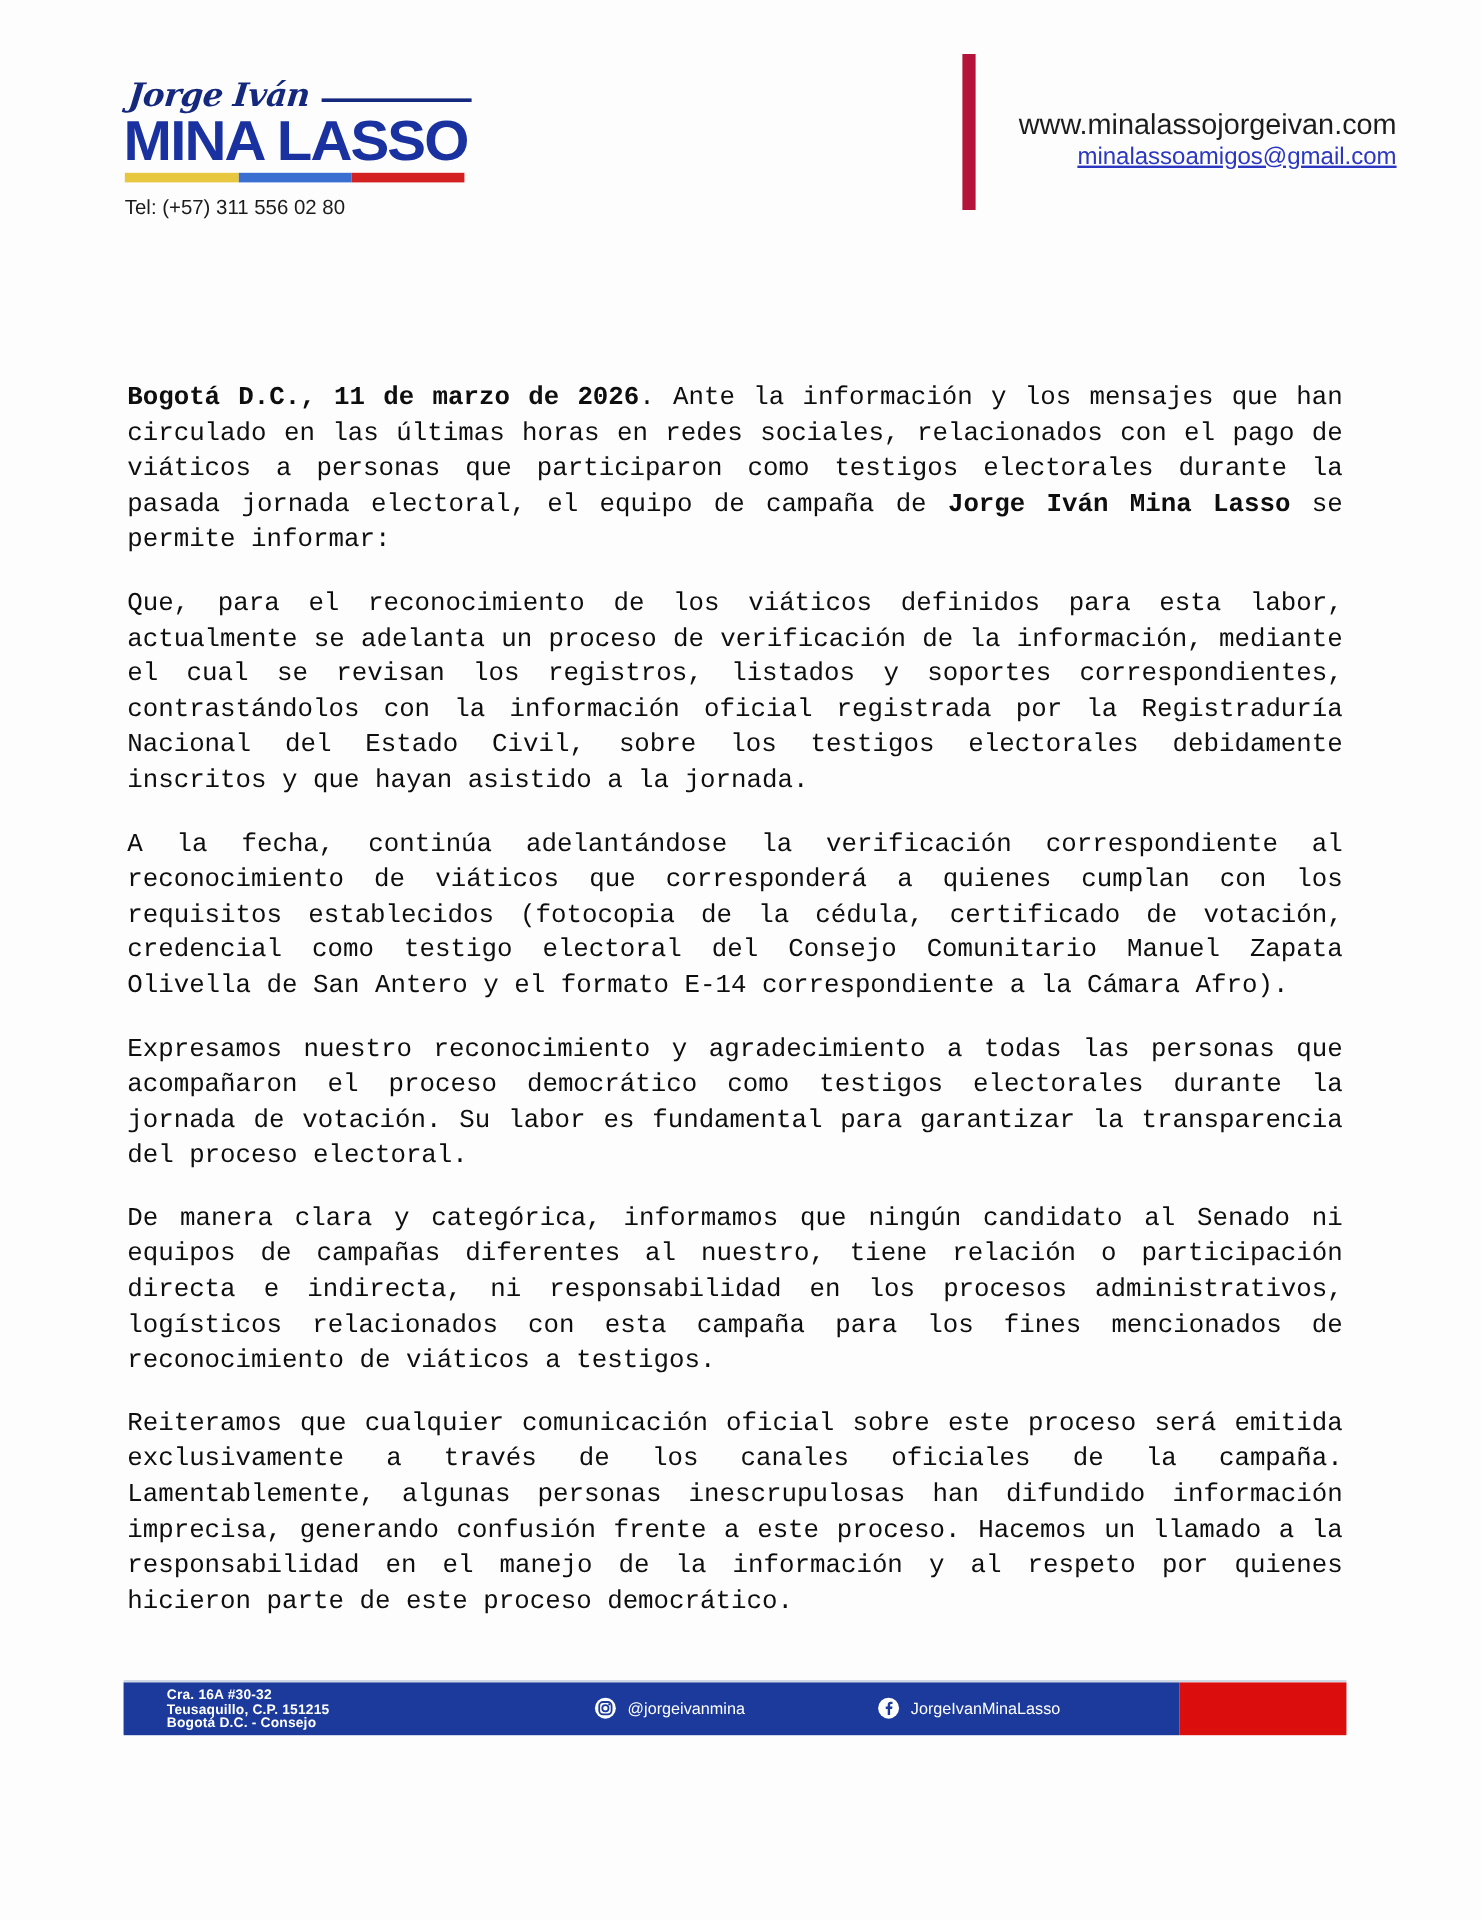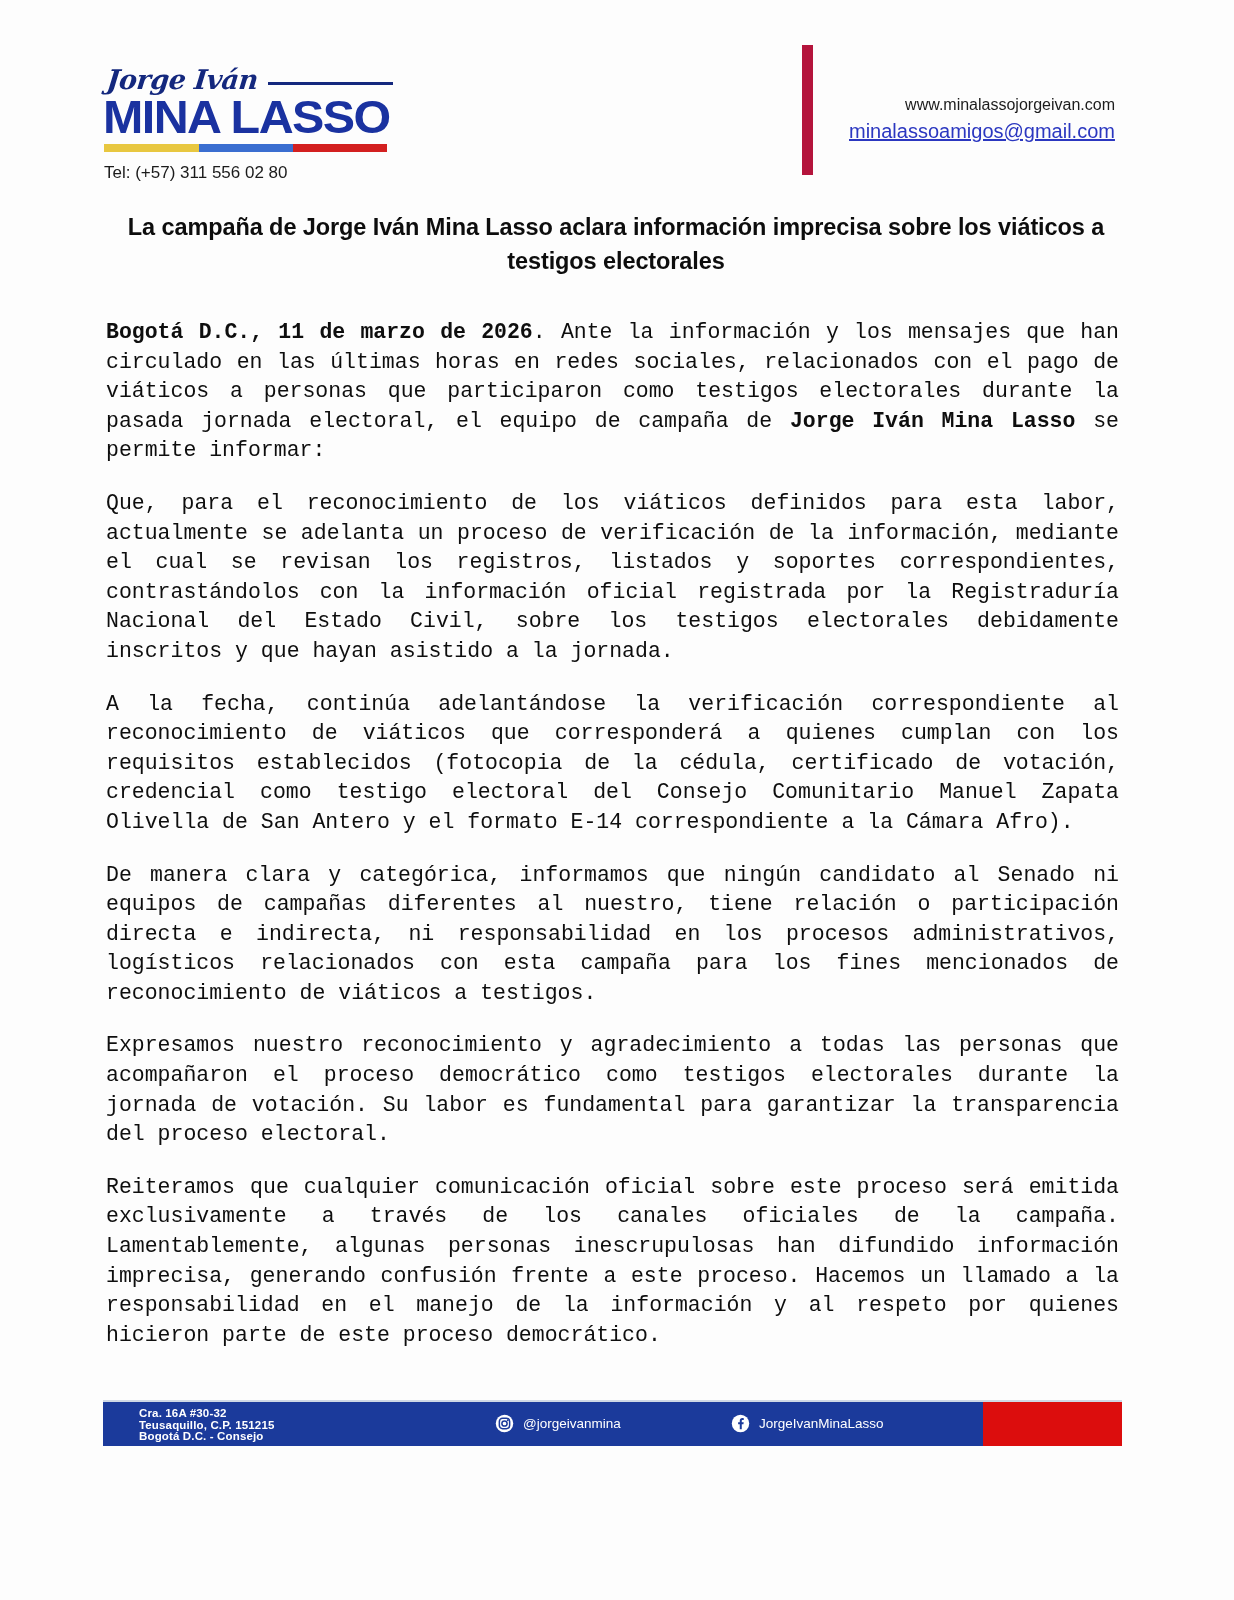--- a/index.html
+++ b/index.html
@@ -106,21 +106,21 @@
     background: #b4143c;
     margin-right: 36px;
     height: 130px;
   }
   .contact-lines {
     padding-top: 47px;
     text-align: right;
   }
   .contact-web {
     font-family: "Liberation Sans", sans-serif;
-    font-size: 16px;
+    font-size: 24px;
     line-height: 26px;
     color: #1c1c1c;
     white-space: nowrap;
   }
   .contact-mail {
     font-family: "Liberation Sans", sans-serif;
     font-size: 20px;
     line-height: 26px;
     color: #2b37c0;
     text-decoration: underline;
@@ -250,33 +250,32 @@
     <div class="contact-block">
       <div class="contact-rule"></div>
       <div class="contact-lines">
         <div class="contact-web">www.minalassojorgeivan.com</div>
         <div><a class="contact-mail" href="#">minalassoamigos@gmail.com</a></div>
       </div>
     </div>
 
   </div>
 
-  <div class="doc-title">La campaña de Jorge Iván Mina Lasso aclara información imprecisa sobre los viáticos a testigos electorales</div>
 
   <div class="body-col">
 
     <p class="para"><span class="b">Bogotá D.C., 11 de marzo de 2026</span><span>. Ante la información y los mensajes que han circulado en las últimas horas en redes sociales, relacionados con el pago de viáticos a personas que participaron como testigos electorales durante la pasada jornada electoral, el equipo de campaña de </span><span class="b">Jorge Iván Mina Lasso</span><span> se permite informar:</span></p>
 
     <p class="para">Que, para el reconocimiento de los viáticos definidos para esta labor, actualmente se adelanta un proceso de verificación de la información, mediante el cual se revisan los registros, listados y soportes correspondientes, contrastándolos con la información oficial registrada por la Registraduría Nacional del Estado Civil, sobre los testigos electorales debidamente inscritos y que hayan asistido a la jornada.</p>
 
     <p class="para">A la fecha, continúa adelantándose la verificación correspondiente al reconocimiento de viáticos que corresponderá a quienes cumplan con los requisitos establecidos (fotocopia de la cédula, certificado de votación, credencial como testigo electoral del Consejo Comunitario Manuel Zapata Olivella de San Antero y el formato E-14 correspondiente a la Cámara Afro).</p>
 
+    <p class="para">Expresamos nuestro reconocimiento y agradecimiento a todas las personas que acompañaron el proceso democrático como testigos electorales durante la jornada de votación. Su labor es fundamental para garantizar la transparencia del proceso electoral.</p>
+
     <p class="para">De manera clara y categórica, informamos que ningún candidato al Senado ni equipos de campañas diferentes al nuestro, tiene relación o participación directa e indirecta, ni responsabilidad en los procesos administrativos, logísticos relacionados con esta campaña para los fines mencionados de reconocimiento de viáticos a testigos.</p>
-
-    <p class="para">Expresamos nuestro reconocimiento y agradecimiento a todas las personas que acompañaron el proceso democrático como testigos electorales durante la jornada de votación. Su labor es fundamental para garantizar la transparencia del proceso electoral.</p>
 
     <p class="para">Reiteramos que cualquier comunicación oficial sobre este proceso será emitida exclusivamente a través de los canales oficiales de la campaña. Lamentablemente, algunas personas inescrupulosas han difundido información imprecisa, generando confusión frente a este proceso. Hacemos un llamado a la responsabilidad en el manejo de la información y al respeto por quienes hicieron parte de este proceso democrático.</p>
 
 
   </div>
 
   <div class="footer">
     <div class="footer-main">
 
       <div class="footer-address">

